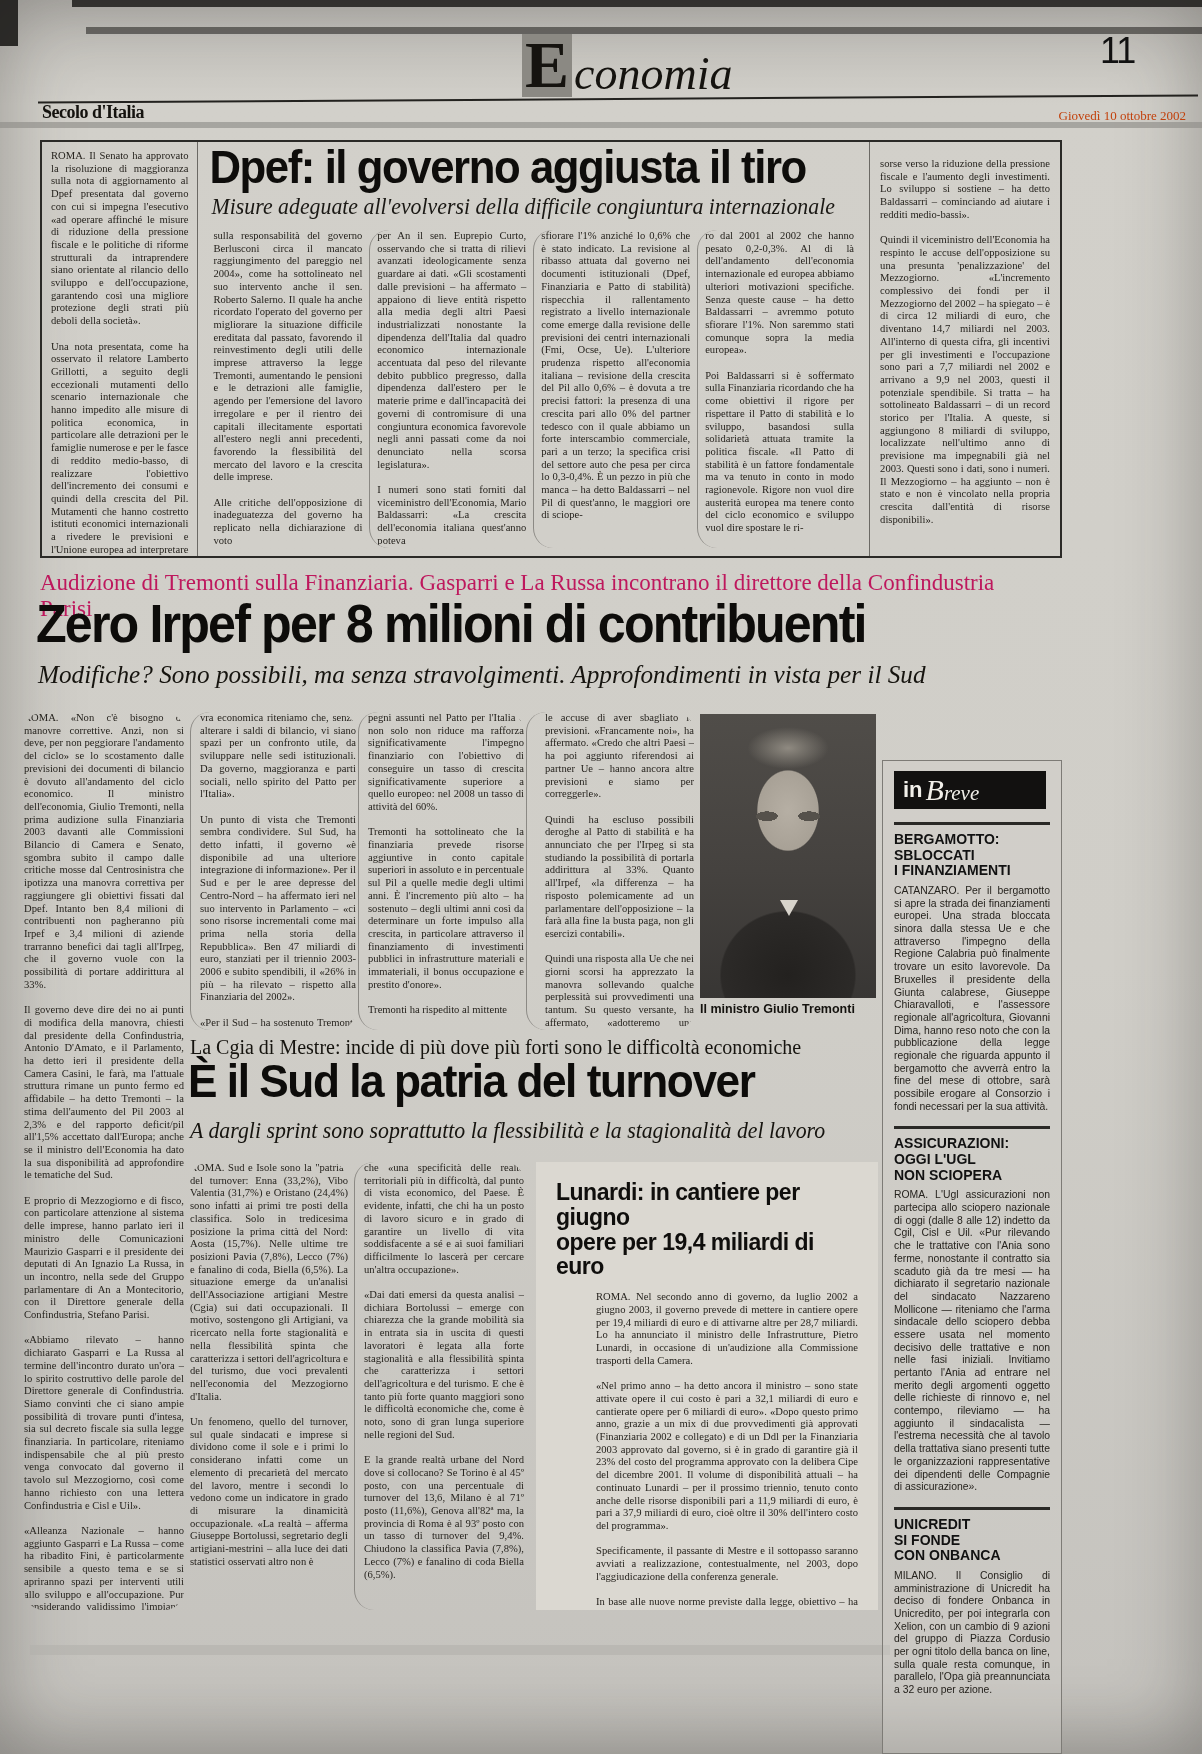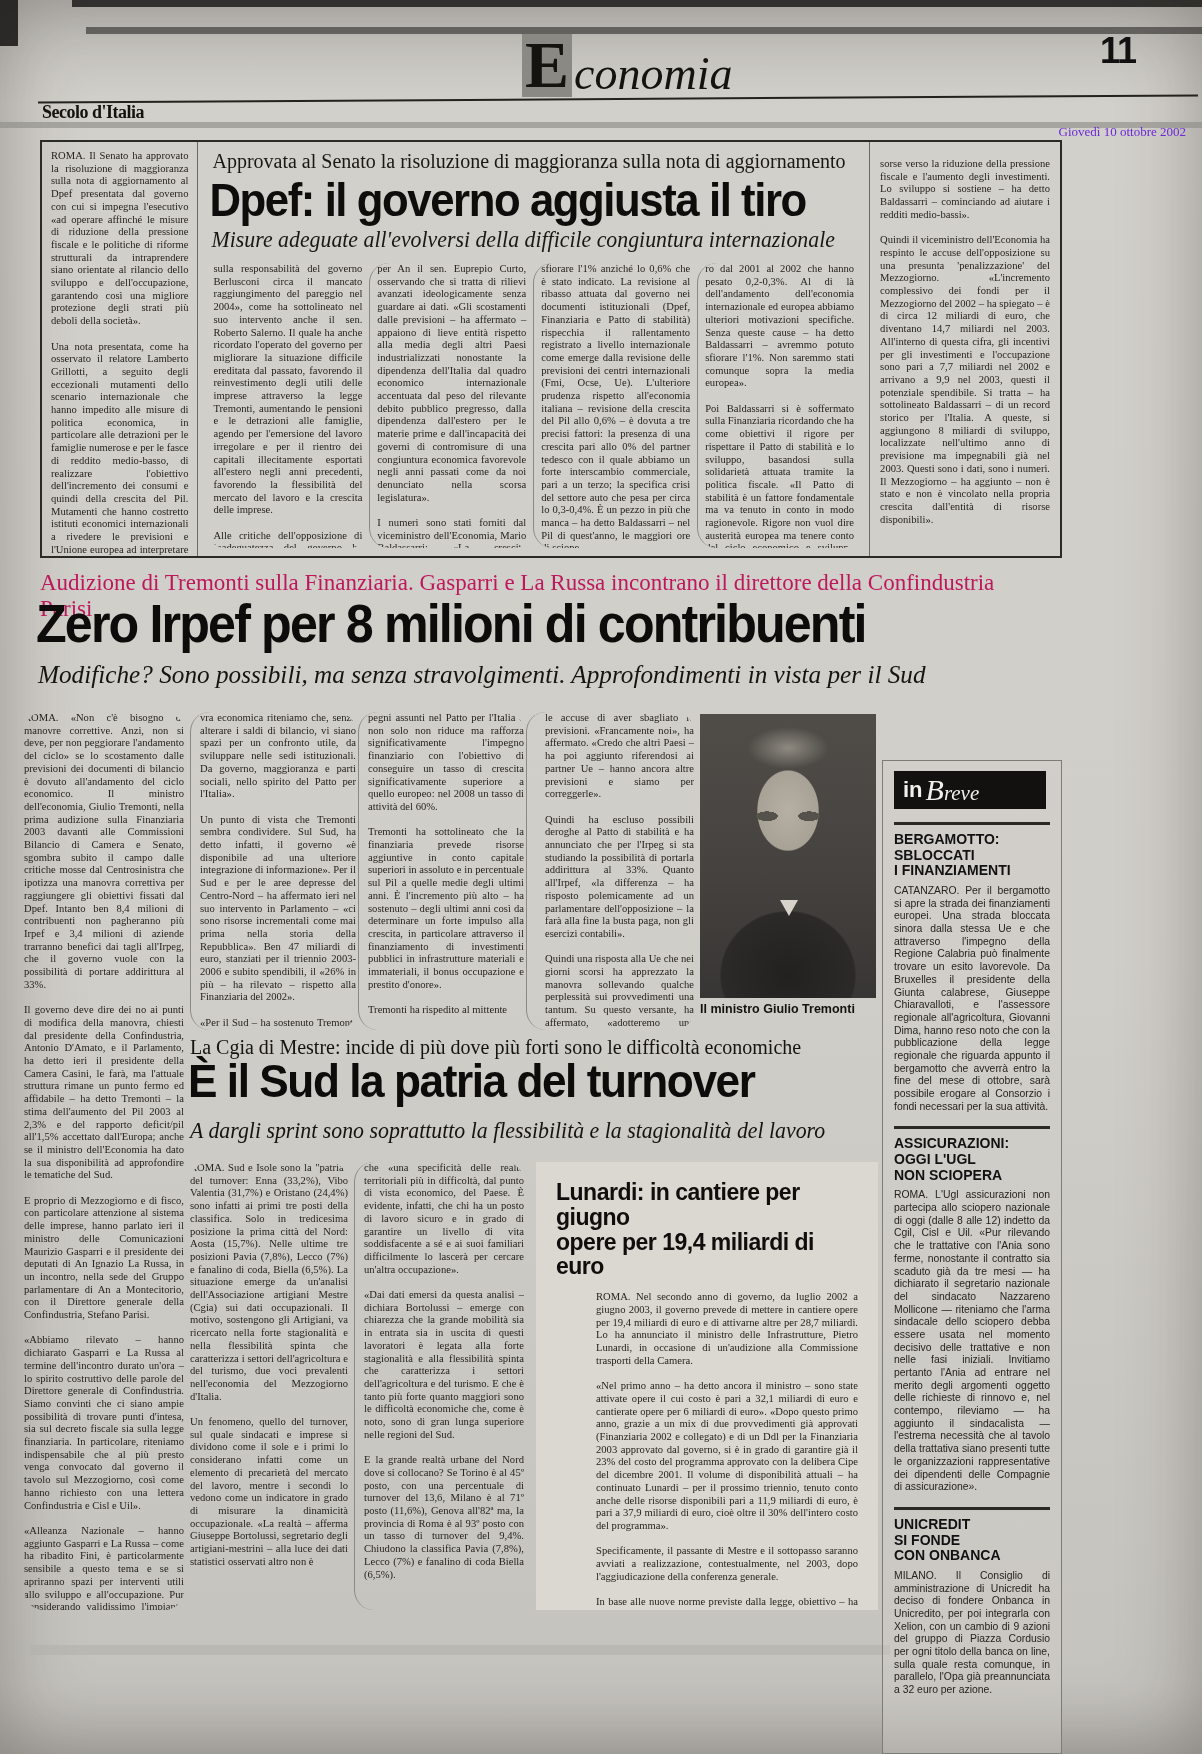--- a/index.html
+++ b/index.html
@@ -15,24 +15,24 @@
   .art-top1{left:72px;top:0;width:1130px;height:7px;opacity:.85;}
   .art-top2{left:0;top:0;width:18px;height:46px;opacity:.9;}
   .art-band{left:86px;top:27px;width:1116px;height:7px;opacity:.55;}
   .art-band2{left:0;top:122px;width:1202px;height:6px;background:#8f8d88;opacity:.65;}
   .art-bottom{left:30px;top:1645px;width:860px;height:10px;background:#b2b0ab;opacity:.6;}
   
   .masthead{position:absolute;left:522px;top:34px;display:flex;align-items:flex-end;}
   .masthead-e{display:inline-block;font-size:66px;line-height:.95;font-weight:bold;
               background:#8b8983;padding:0 3px;color:#15130f;}
   .masthead-rest{font-style:italic;font-size:46px;line-height:1;margin-left:2px;color:#15130f;}
-  .page-num{position:absolute;left:1100px;top:30px;font-size:36px;font-weight:bold;letter-spacing:-1px;color:#111;}
+  .page-num{position:absolute;left:1100px;top:30px;font-size:36px;font-weight:normal;letter-spacing:-1px;color:#111;}
   .rule1{position:absolute;left:38px;top:98px;width:1160px;height:2px;background:#23221f;transform:rotate(-.35deg);}
   .paper-name{position:absolute;left:42px;top:102px;font-size:18px;font-weight:bold;letter-spacing:-.5px;color:#15130f;}
-  .date{position:absolute;right:16px;top:108px;font-size:13px;color:#6d28d9;margin-top:16px;}
+  .date{position:absolute;right:16px;top:108px;font-size:13px;color:#c2410c;}
   
   .top-box{position:absolute;left:40px;top:140px;width:1022px;height:418px;
            border:2px solid #2b2a27;display:flex;box-sizing:border-box;}
   .ts-left{width:162px;box-sizing:border-box;padding:8px 9px;overflow:hidden;}
   .ts-center{flex:1;display:flex;flex-direction:column;border-left:1px solid #6b6964;border-right:1px solid #6b6964;}
   .ts-kicker{font-size:20px;padding:8px 14px 2px;color:#1a1814;}
   .ts-headline{font-weight:bold;font-size:46px;letter-spacing:-1.5px;line-height:1;
                padding:2px 12px 0;white-space:nowrap;transform:scaleX(.95);transform-origin:left;color:#0e0d0b;}
   .ts-subhead{font-style:italic;font-size:22.5px;padding:4px 14px 6px;white-space:nowrap;
               transform:scaleX(.97);transform-origin:left;color:#1a1814;}
@@ -104,21 +104,20 @@
   <div class="page-num sans">11</div>
   <div class="rule1"></div>
   <div class="paper-name">Secolo d'Italia</div>
   <div class="date">Giovedì 10 ottobre 2002</div>
 
   <div class="top-box">
     <div class="ts-left body-txt txt">ROMA. Il Senato ha approvato la risoluzione di maggioranza sulla nota di aggiornamento al Dpef presentata dal governo con cui si impegna l'esecutivo «ad operare affinché le misure di riduzione della pressione fiscale e le politiche di riforme strutturali da intraprendere siano orientate al rilancio dello sviluppo e dell'occupazione, garantendo così una migliore protezione degli strati più deboli della società».
 
 Una nota presentata, come ha osservato il relatore Lamberto Grillotti, a seguito degli eccezionali mutamenti dello scenario internazionale che hanno impedito alle misure di politica economica, in particolare alle detrazioni per le famiglie numerose e per le fasce di reddito medio-basso, di realizzare l'obiettivo dell'incremento dei consumi e quindi della crescita del Pil. Mutamenti che hanno costretto istituti economici internazionali a rivedere le previsioni e l'Unione europea ad interpretare con maggiore flessibilità il Patto di stabilità «disinnescando così la polemica falsa e strumentale»</div>
     <div class="ts-center">
-      <div class="ts-kicker">Approvata al Senato la risoluzione di maggioranza sulla nota di aggiornamento</div>
       <div class="ts-headline sans">Dpef: il governo aggiusta il tiro</div>
       <div class="ts-subhead">Misure adeguate all'evolversi della difficile congiuntura internazionale</div>
       <div class="ts-cols">
         <div class="ts-col body-txt txt">sulla responsabilità del governo Berlusconi circa il mancato raggiungimento del pareggio nel 2004», come ha sottolineato nel suo intervento anche il sen. Roberto Salerno. Il quale ha anche ricordato l'operato del governo per migliorare la situazione difficile ereditata dal passato, favorendo il reinvestimento degli utili delle imprese attraverso la legge Tremonti, aumentando le pensioni e le detrazioni alle famiglie, agendo per l'emersione del lavoro irregolare e per il rientro dei capitali illecitamente esportati all'estero negli anni precedenti, favorendo la flessibilità del mercato del lavoro e la crescita delle imprese.
 
 Alle critiche dell'opposizione di inadeguatezza del governo ha replicato nella dichiarazione di voto</div>
         <div class="ts-col body-txt txt">per An il sen. Euprepio Curto, osservando che si tratta di rilievi avanzati ideologicamente senza guardare ai dati. «Gli scostamenti dalle previsioni – ha affermato – appaiono di lieve entità rispetto alla media degli altri Paesi industrializzati nonostante la dipendenza dell'Italia dal quadro economico internazionale accentuata dal peso del rilevante debito pubblico pregresso, dalla dipendenza dall'estero per le materie prime e dall'incapacità dei governi di contromisure di una congiuntura economica favorevole negli anni passati come da noi denunciato nella scorsa legislatura».
 
 I numeri sono stati forniti dal viceministro dell'Economia, Mario Baldassarri: «La crescita dell'economia italiana quest'anno poteva</div>
         <div class="ts-col body-txt txt">sfiorare l'1% anziché lo 0,6% che è stato indicato. La revisione al ribasso attuata dal governo nei documenti istituzionali (Dpef, Finanziaria e Patto di stabilità) rispecchia il rallentamento registrato a livello internazionale come emerge dalla revisione delle previsioni dei centri internazionali (Fmi, Ocse, Ue). L'ulteriore prudenza rispetto all'economia italiana – revisione della crescita del Pil allo 0,6% – è dovuta a tre precisi fattori: la presenza di una crescita pari allo 0% del partner tedesco con il quale abbiamo un forte interscambio commerciale, pari a un terzo; la specifica crisi del settore auto che pesa per circa lo 0,3-0,4%. È un pezzo in più che manca – ha detto Baldassarri – nel Pil di quest'anno, le maggiori ore di sciope-</div>

